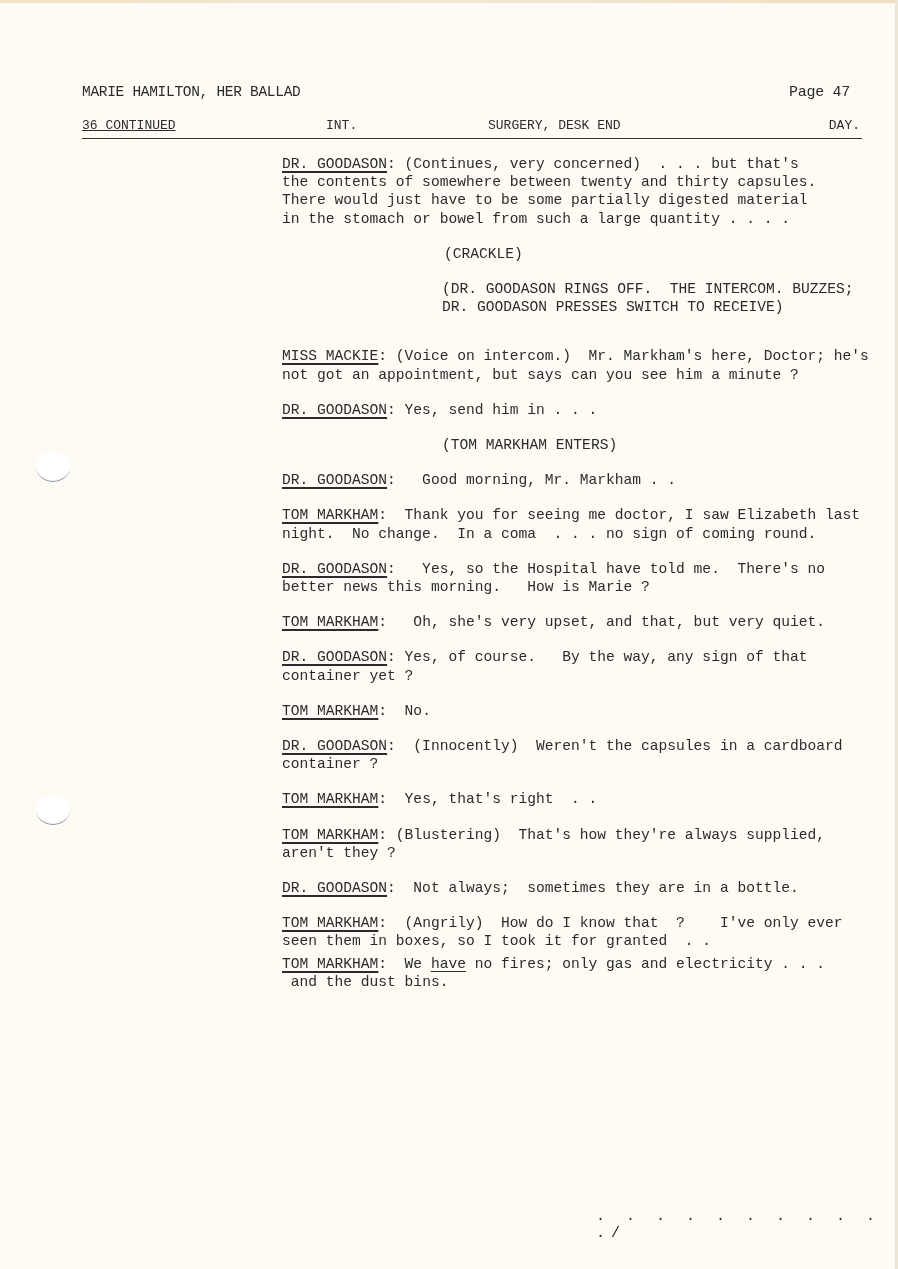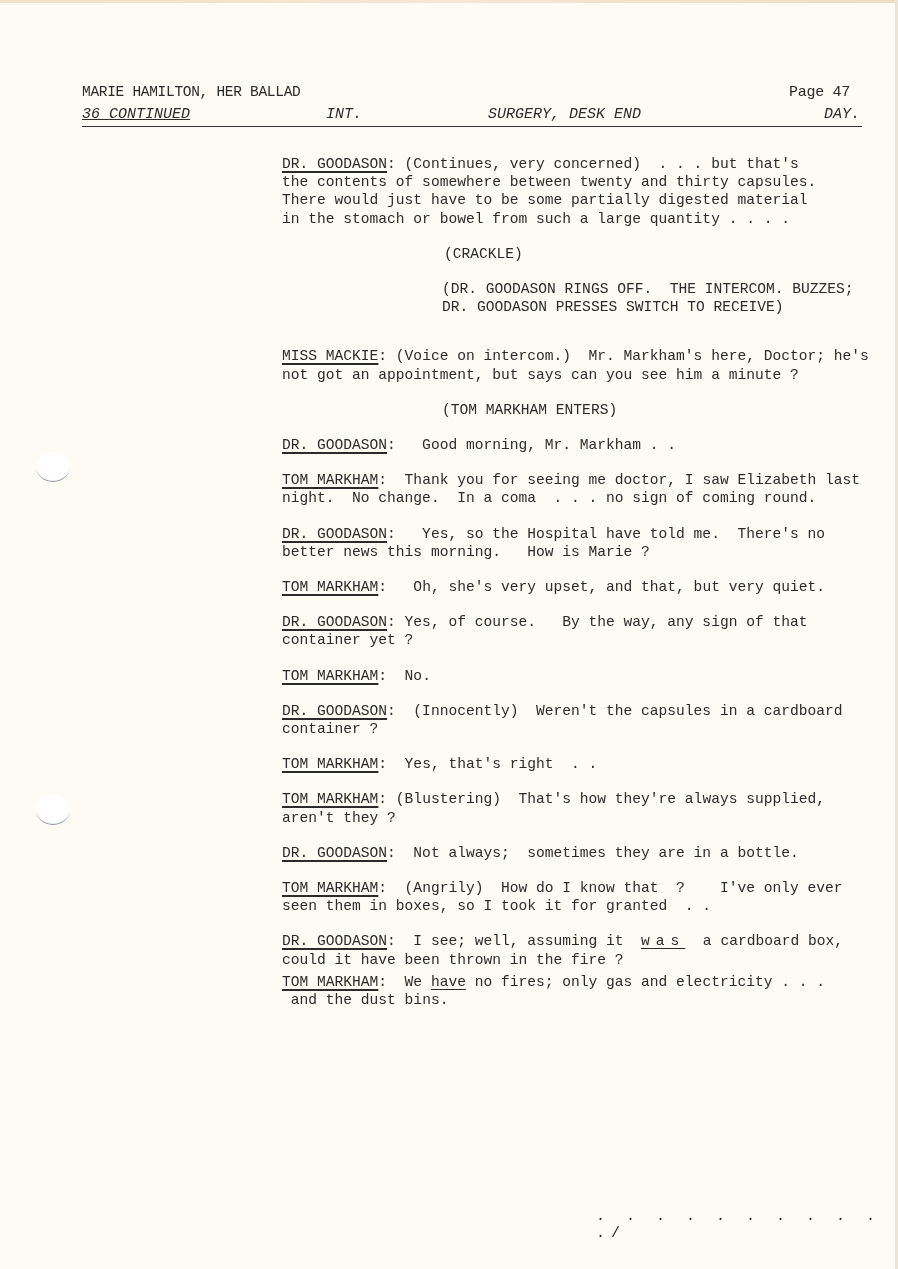--- a/index.html
+++ b/index.html
@@ -25,24 +25,23 @@
     background: #ffffff;
     box-shadow: inset 0 -2px 1px -1px #7d8a99;
   }
   .header-line {
     position: absolute; left: 82px; right: 48px;
     font-size: 14.5px; letter-spacing: -0.3px;
   }
   .header-title { position: absolute; left: 0; top: 0; }
   .header-page { position: absolute; right: 0; top: 0; font-size: 15px; }
   .slug-line {
-    position: absolute; left: 82px; width: 780px; top: 106px;
-    font-size: 15px; height: 20px;
+    position: absolute; left: 82px; width: 780px; top: 118px;
+    font-size: 13px; height: 20px;
     border-bottom: 1.5px solid #333;
-    font-style: italic;
   }
   .slug-line span { position: absolute; top: 0; }
   .slug-scene { left: 0; text-decoration: underline; }
   .slug-int { left: 244px; }
   .slug-loc { left: 406px; text-align: right; }
   .slug-time { right: 2px; }
   .body {
     position: absolute; left: 282px; top: 155px; width: 610px;
     font-size: 14.6px; line-height: 18.2px;
   }
@@ -79,37 +78,36 @@
 <div class="body">
   <p class="para" style="margin-top:0"><span class="speaker">DR. GOODASON</span><span>: (Continues, very concerned)  . . . but that's
 the contents of somewhere between twenty and thirty capsules.
 There would just have to be some partially digested material
 in the stomach or bowel from such a large quantity . . . .</span></p>
   <p class="sd" style="margin-top:17px;margin-left:162px">(CRACKLE)</p>
   <p class="sd" style="margin-top:17px">(DR. GOODASON RINGS OFF.  THE INTERCOM. BUZZES;
 DR. GOODASON PRESSES SWITCH TO RECEIVE)</p>
   <p class="para" style="margin-top:31px"><span class="speaker">MISS MACKIE</span><span>: (Voice on intercom.)  Mr. Markham's here, Doctor; he's
 not got an appointment, but says can you see him a minute ?</span></p>
+  <p class="para" style="margin-top:17px"><span class="speaker">DR. GOODASON</span><span>: Yes, send him in . . .</span></p>
   <p class="sd" style="margin-top:17px">(TOM MARKHAM ENTERS)</p>
   <p class="para" style="margin-top:17px"><span class="speaker">DR. GOODASON</span><span>:   Good morning, Mr. Markham . .</span></p>
   <p class="para" style="margin-top:17px"><span class="speaker">TOM MARKHAM</span><span>:  Thank you for seeing me doctor, I saw Elizabeth last
 night.  No change.  In a coma  . . . no sign of coming round.</span></p>
   <p class="para" style="margin-top:17px"><span class="speaker">DR. GOODASON</span><span>:   Yes, so the Hospital have told me.  There's no
 better news this morning.   How is Marie ?</span></p>
   <p class="para" style="margin-top:17px"><span class="speaker">TOM MARKHAM</span><span>:   Oh, she's very upset, and that, but very quiet.</span></p>
   <p class="para" style="margin-top:17px"><span class="speaker">DR. GOODASON</span><span>: Yes, of course.   By the way, any sign of that
 container yet ?</span></p>
   <p class="para" style="margin-top:17px"><span class="speaker">TOM MARKHAM</span><span>:  No.</span></p>
   <p class="para" style="margin-top:17px"><span class="speaker">DR. GOODASON</span><span>:  (Innocently)  Weren't the capsules in a cardboard
 container ?</span></p>
   <p class="para" style="margin-top:17px"><span class="speaker">TOM MARKHAM</span><span>:  Yes, that's right  . .</span></p>
   <p class="para" style="margin-top:17px"><span class="speaker">TOM MARKHAM</span><span>: (Blustering)  That's how they're always supplied,
 aren't they ?</span></p>
   <p class="para" style="margin-top:17px"><span class="speaker">DR. GOODASON</span><span>:  Not always;  sometimes they are in a bottle.</span></p>
   <p class="para" style="margin-top:17px"><span class="speaker">TOM MARKHAM</span><span>:  (Angrily)  How do I know that  ?    I've only ever
 seen them in boxes, so I took it for granted  . .</span></p>
-  <p class="para" style="margin-top:17px"><span class="speaker">DR. GOODASON</span><span>:  I see; well, assuming it  </span><span class="em">was</span><span>  a cardboard box,
-could it have been thrown in the fire ?</span></p>
   <p class="para" style="margin-top:4px"><span class="speaker">TOM MARKHAM</span><span>:  We </span><span class="u">have</span><span> no fires; only gas and electricity . . .
  and the dust bins.</span></p>
 </div>
 
 <div class="cont-mark">. . . . . . . . . . ./</div>
 
 </body></html>

